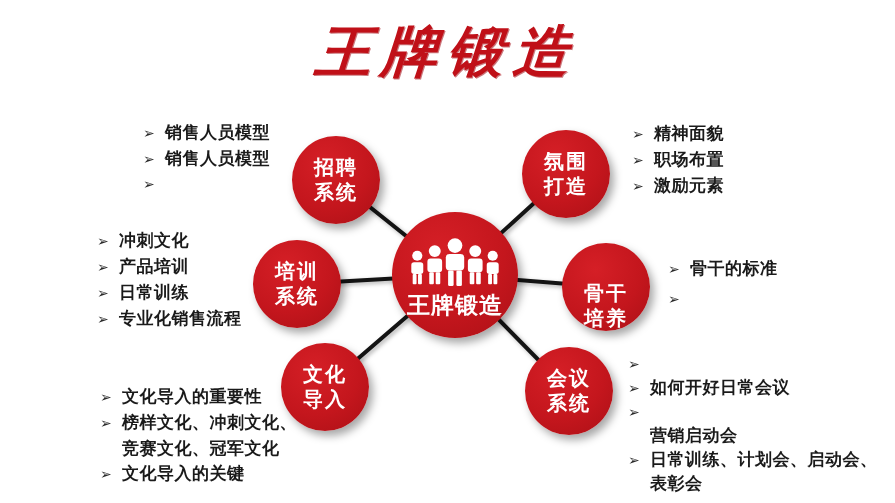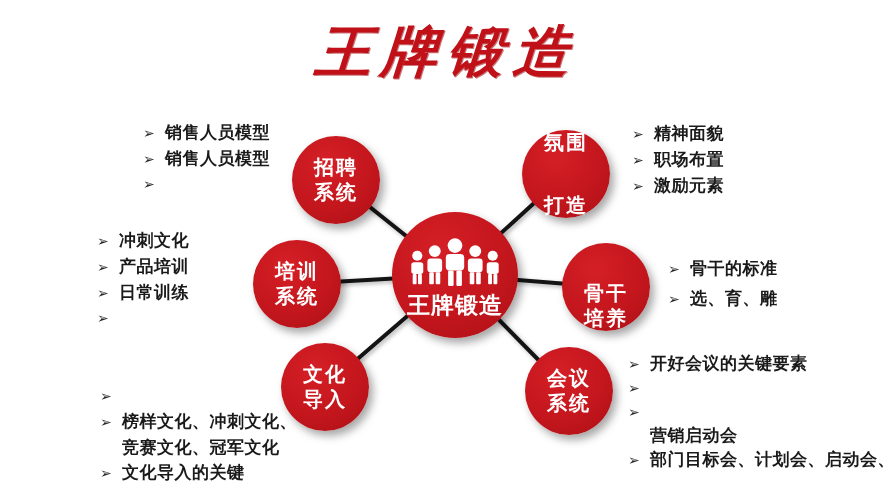--- a/index.html
+++ b/index.html
@@ -52,21 +52,21 @@
   .list-atmosphere{left:632px;top:121px;}
   .list-backbone{left:668px;top:254px;}
   .list-backbone .li{line-height:30px;}
   .list-meeting{left:628px;top:352px;}
   .list-meeting .li{line-height:24px;}
   
   .node-hub{left:392px;top:212px;}
   .node-recruitment{left:292px;top:136px;}
   .node-training{left:253px;top:240px;}
   .node-culture{left:281px;top:343px;}
-  .node-atmosphere{left:522px;top:130px;justify-content:space-between;}
+  .node-atmosphere{left:522px;top:130px;}
   .node-backbone{left:562px;top:243px;justify-content:flex-end;}
   .node-meeting{left:525px;top:347px;}
 </style>
 </head>
 <body>
 
 <div class="stage">
 
   <div class="title">王牌锻造</div>
 
@@ -157,26 +157,28 @@
     <div class="li">
         <span class="b">➢</span>
         <span>产品培训</span>
       </div>
     <div class="li">
         <span class="b">➢</span>
         <span>日常训练</span>
       </div>
     <div class="li">
         <span class="b">➢</span>
+        <span>专业化销售流程</span>
       </div>
   </div>
 
   <div class="list list-culture">
     <div class="li">
         <span class="b">➢</span>
+        <span>文化导入的重要性</span>
       </div>
     <div class="li">
         <span class="b">➢</span>
         <span>榜样文化、冲刺文化、</span>
       </div>
     <div class="li cont">
         <span>竞赛文化、冠军文化</span>
       </div>
     <div class="li">
         <span class="b">➢</span>
@@ -199,37 +201,39 @@
       </div>
   </div>
 
   <div class="list list-backbone">
     <div class="li">
         <span class="b">➢</span>
         <span>骨干的标准</span>
       </div>
     <div class="li">
         <span class="b">➢</span>
-        <span>选、育、雕</span>
       </div>
   </div>
 
   <div class="list list-meeting">
     <div class="li">
         <span class="b">➢</span>
-        <span>开好会议的关键要素</span>
-      </div>
-    <div class="li">
-        <span class="b">➢</span>
+      </div>
+    <div class="li">
+        <span class="b">➢</span>
+        <span>如何开好日常会议</span>
       </div>
     <div class="li">
         <span class="b">➢</span>
       </div>
     <div class="li cont">
         <span>营销启动会</span>
       </div>
     <div class="li">
         <span class="b">➢</span>
-        <span>部门目标会、计划会、启动会、</span>
+        <span>日常训练、计划会、启动会、</span>
+      </div>
+    <div class="li cont">
+        <span>表彰会</span>
       </div>
   </div>
 
 </div>
 
 </body></html>

